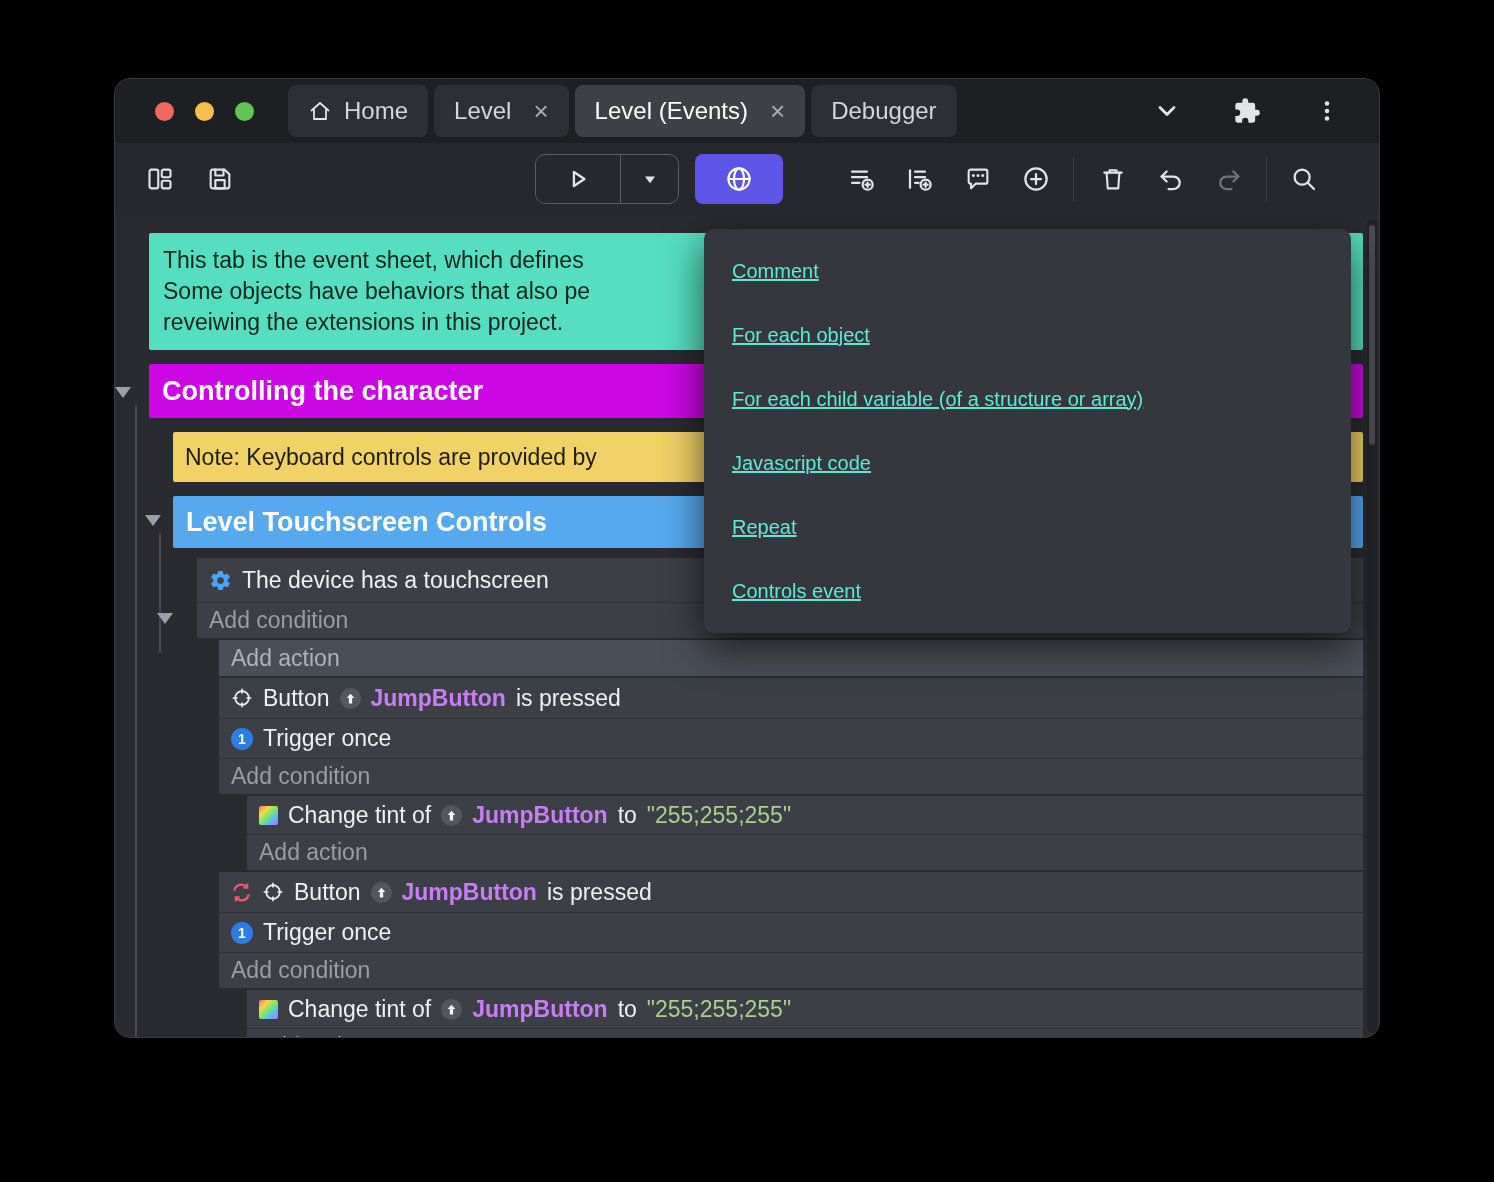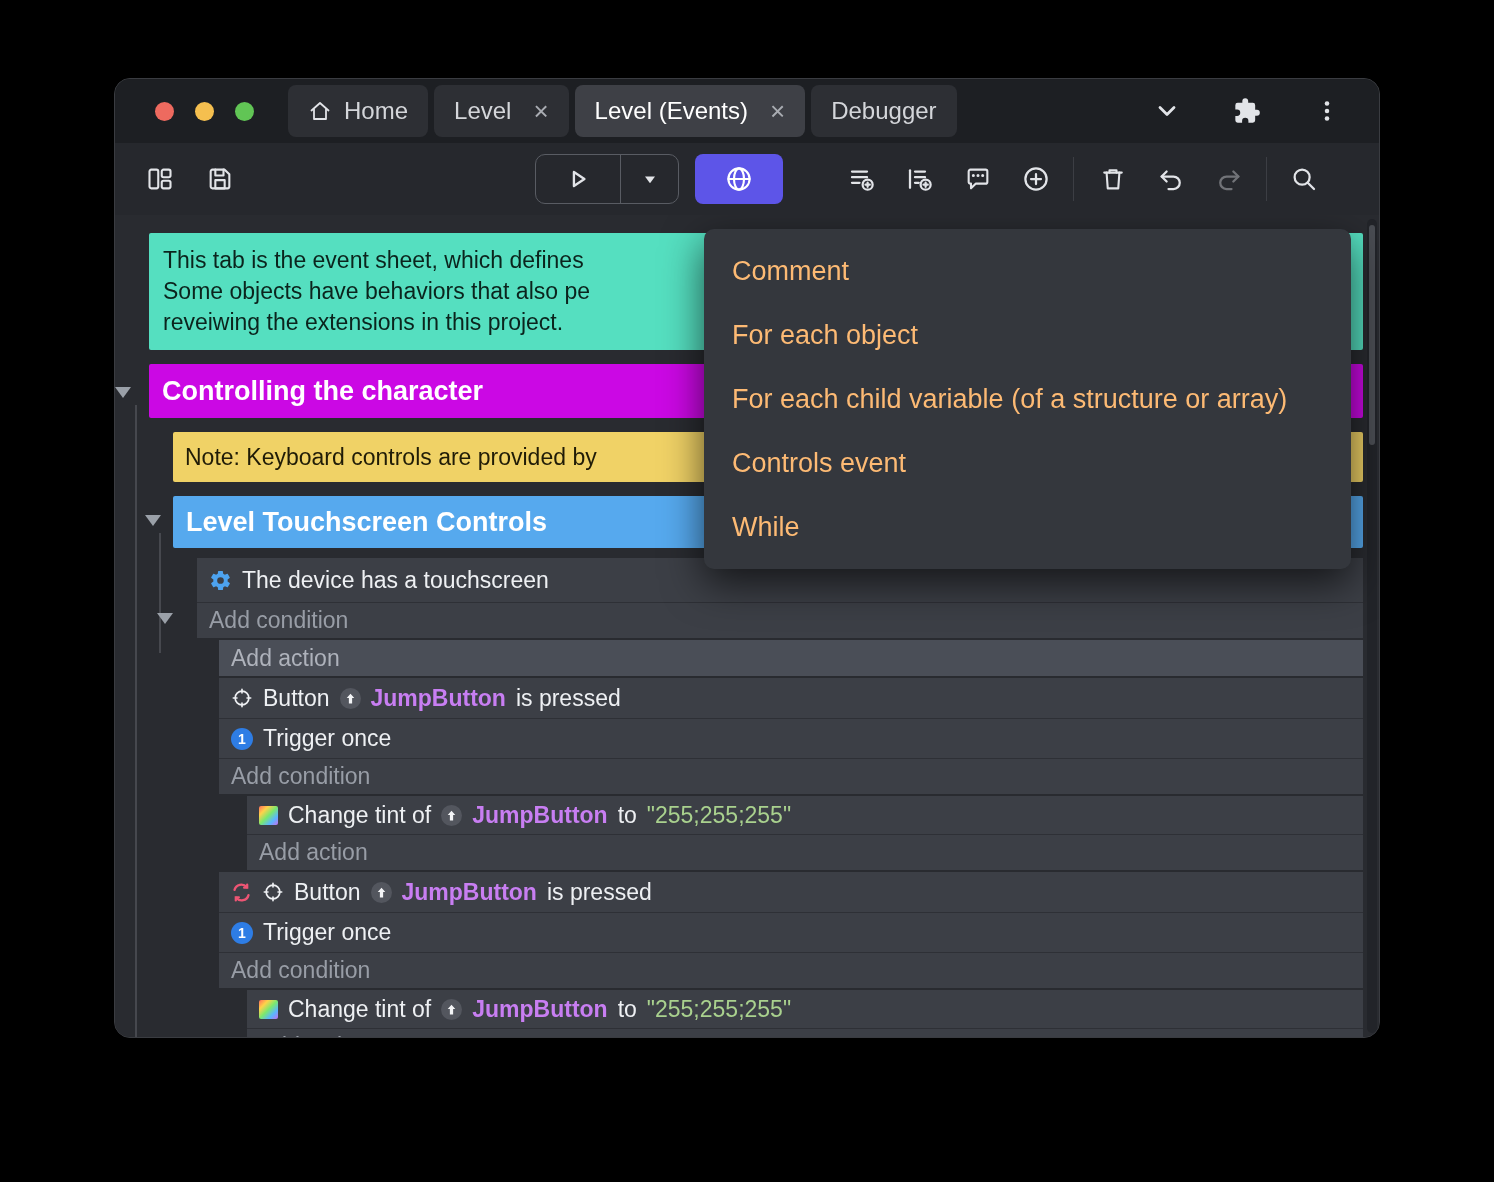--- a/index.html
+++ b/index.html
@@ -69,21 +69,21 @@
   
   .vline { position:absolute; width:2px; background:#46484e; }
   .tri { position:absolute; width:0; height:0; border-left:8px solid transparent; border-right:8px solid transparent; border-top:11px solid #9aa0a8; }
 
   
   .menu {
     position:absolute; left:589px; top:14px; width:647px;
     background:#34373d; border-radius:10px; padding:10px 0;
     box-shadow:0 14px 40px rgba(0,0,0,.65); z-index:10;
   }
-  .menu-item { height:64px; display:flex; align-items:center; padding:0 28px; color:#fdba74; font-size:27px; }
+  .menu-item { height:64px; display:flex; align-items:center; padding:0 28px; color:#5eead4; font-size:20px;text-decoration:underline; }
   .menu-item.selected { background:#4a4e55; }
 
   
   .scrollbar { position:absolute; right:2px; top:4px; bottom:4px; width:10px; border-radius:5px; background:#222429; }
   .scrollthumb { position:absolute; right:2px; top:6px; width:6px; height:220px; border-radius:3px; background:#4a4d53; }
 </style>
 </head>
 <body>
 
 <div class="stage">
@@ -389,19 +389,20 @@
       </div>
 
       <span class="scrollbar">
           <span class="scrollthumb"></span>
         </span>
 
       <div class="menu">
         <div class="menu-item">Comment</div>
         <div class="menu-item">For each object</div>
         <div class="menu-item">For each child variable (of a structure or array)</div>
+        <div class="menu-item">Javascript code</div>
+        <div class="menu-item">Repeat</div>
         <div class="menu-item">Controls event</div>
-        <div class="menu-item">While</div>
       </div>
 
     </div>
   </div>
 </div>
 
 </body></html>

